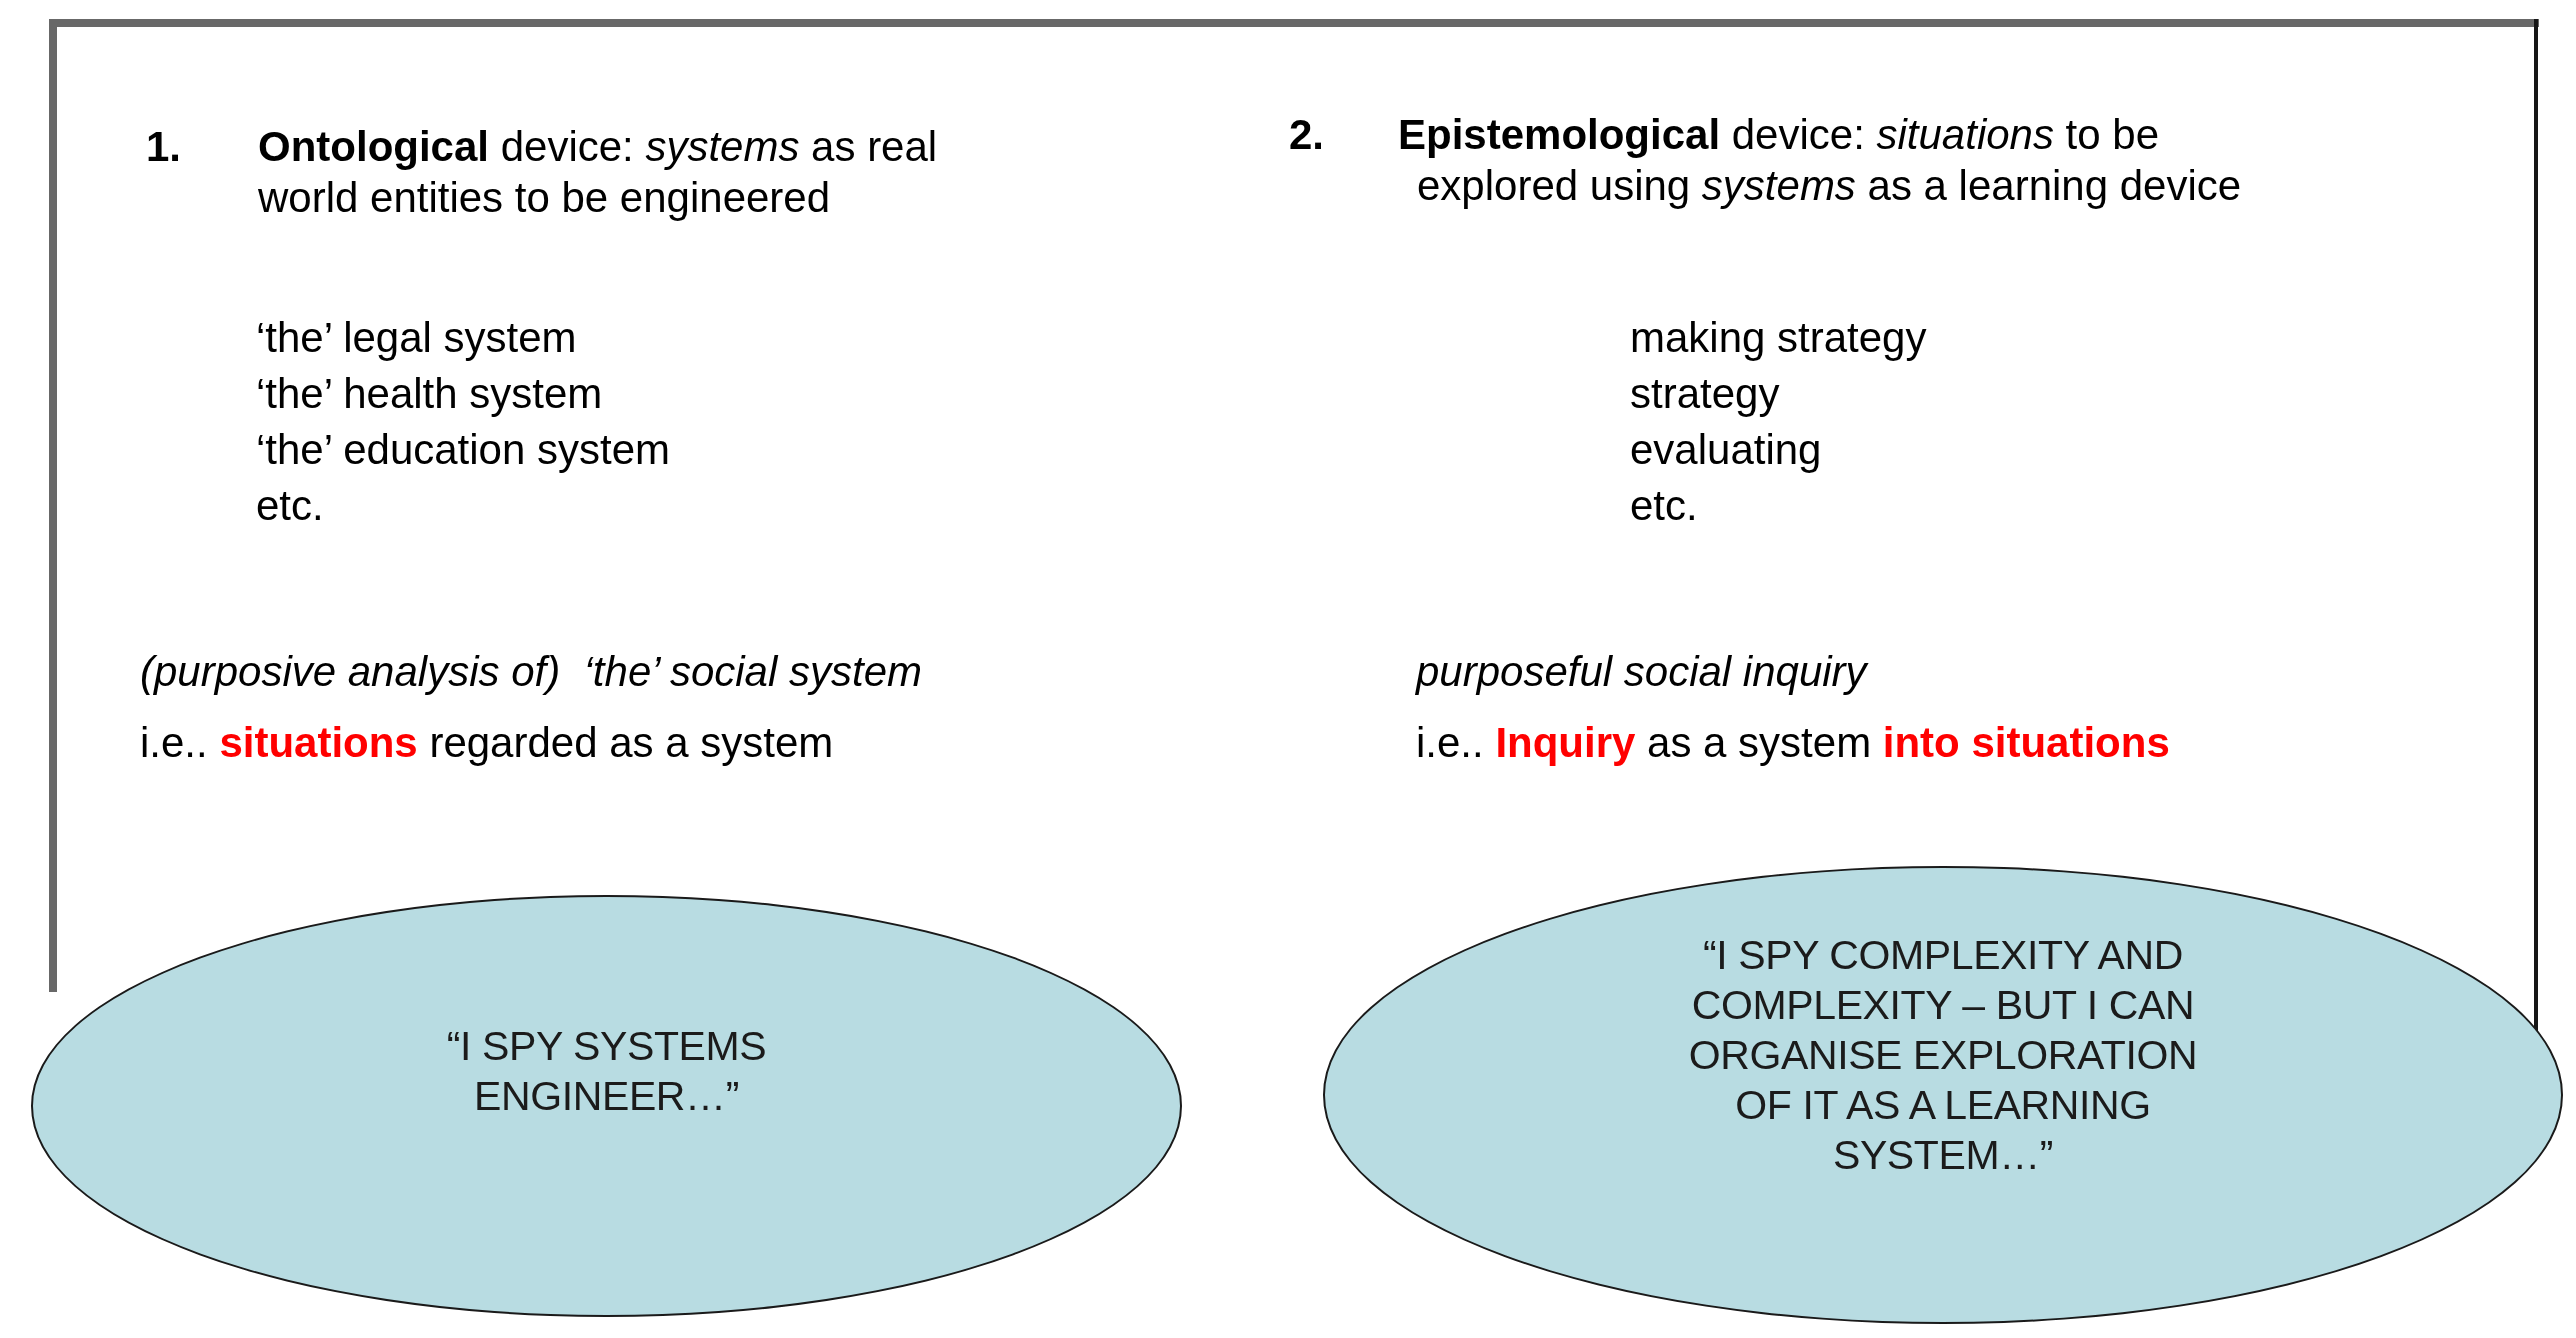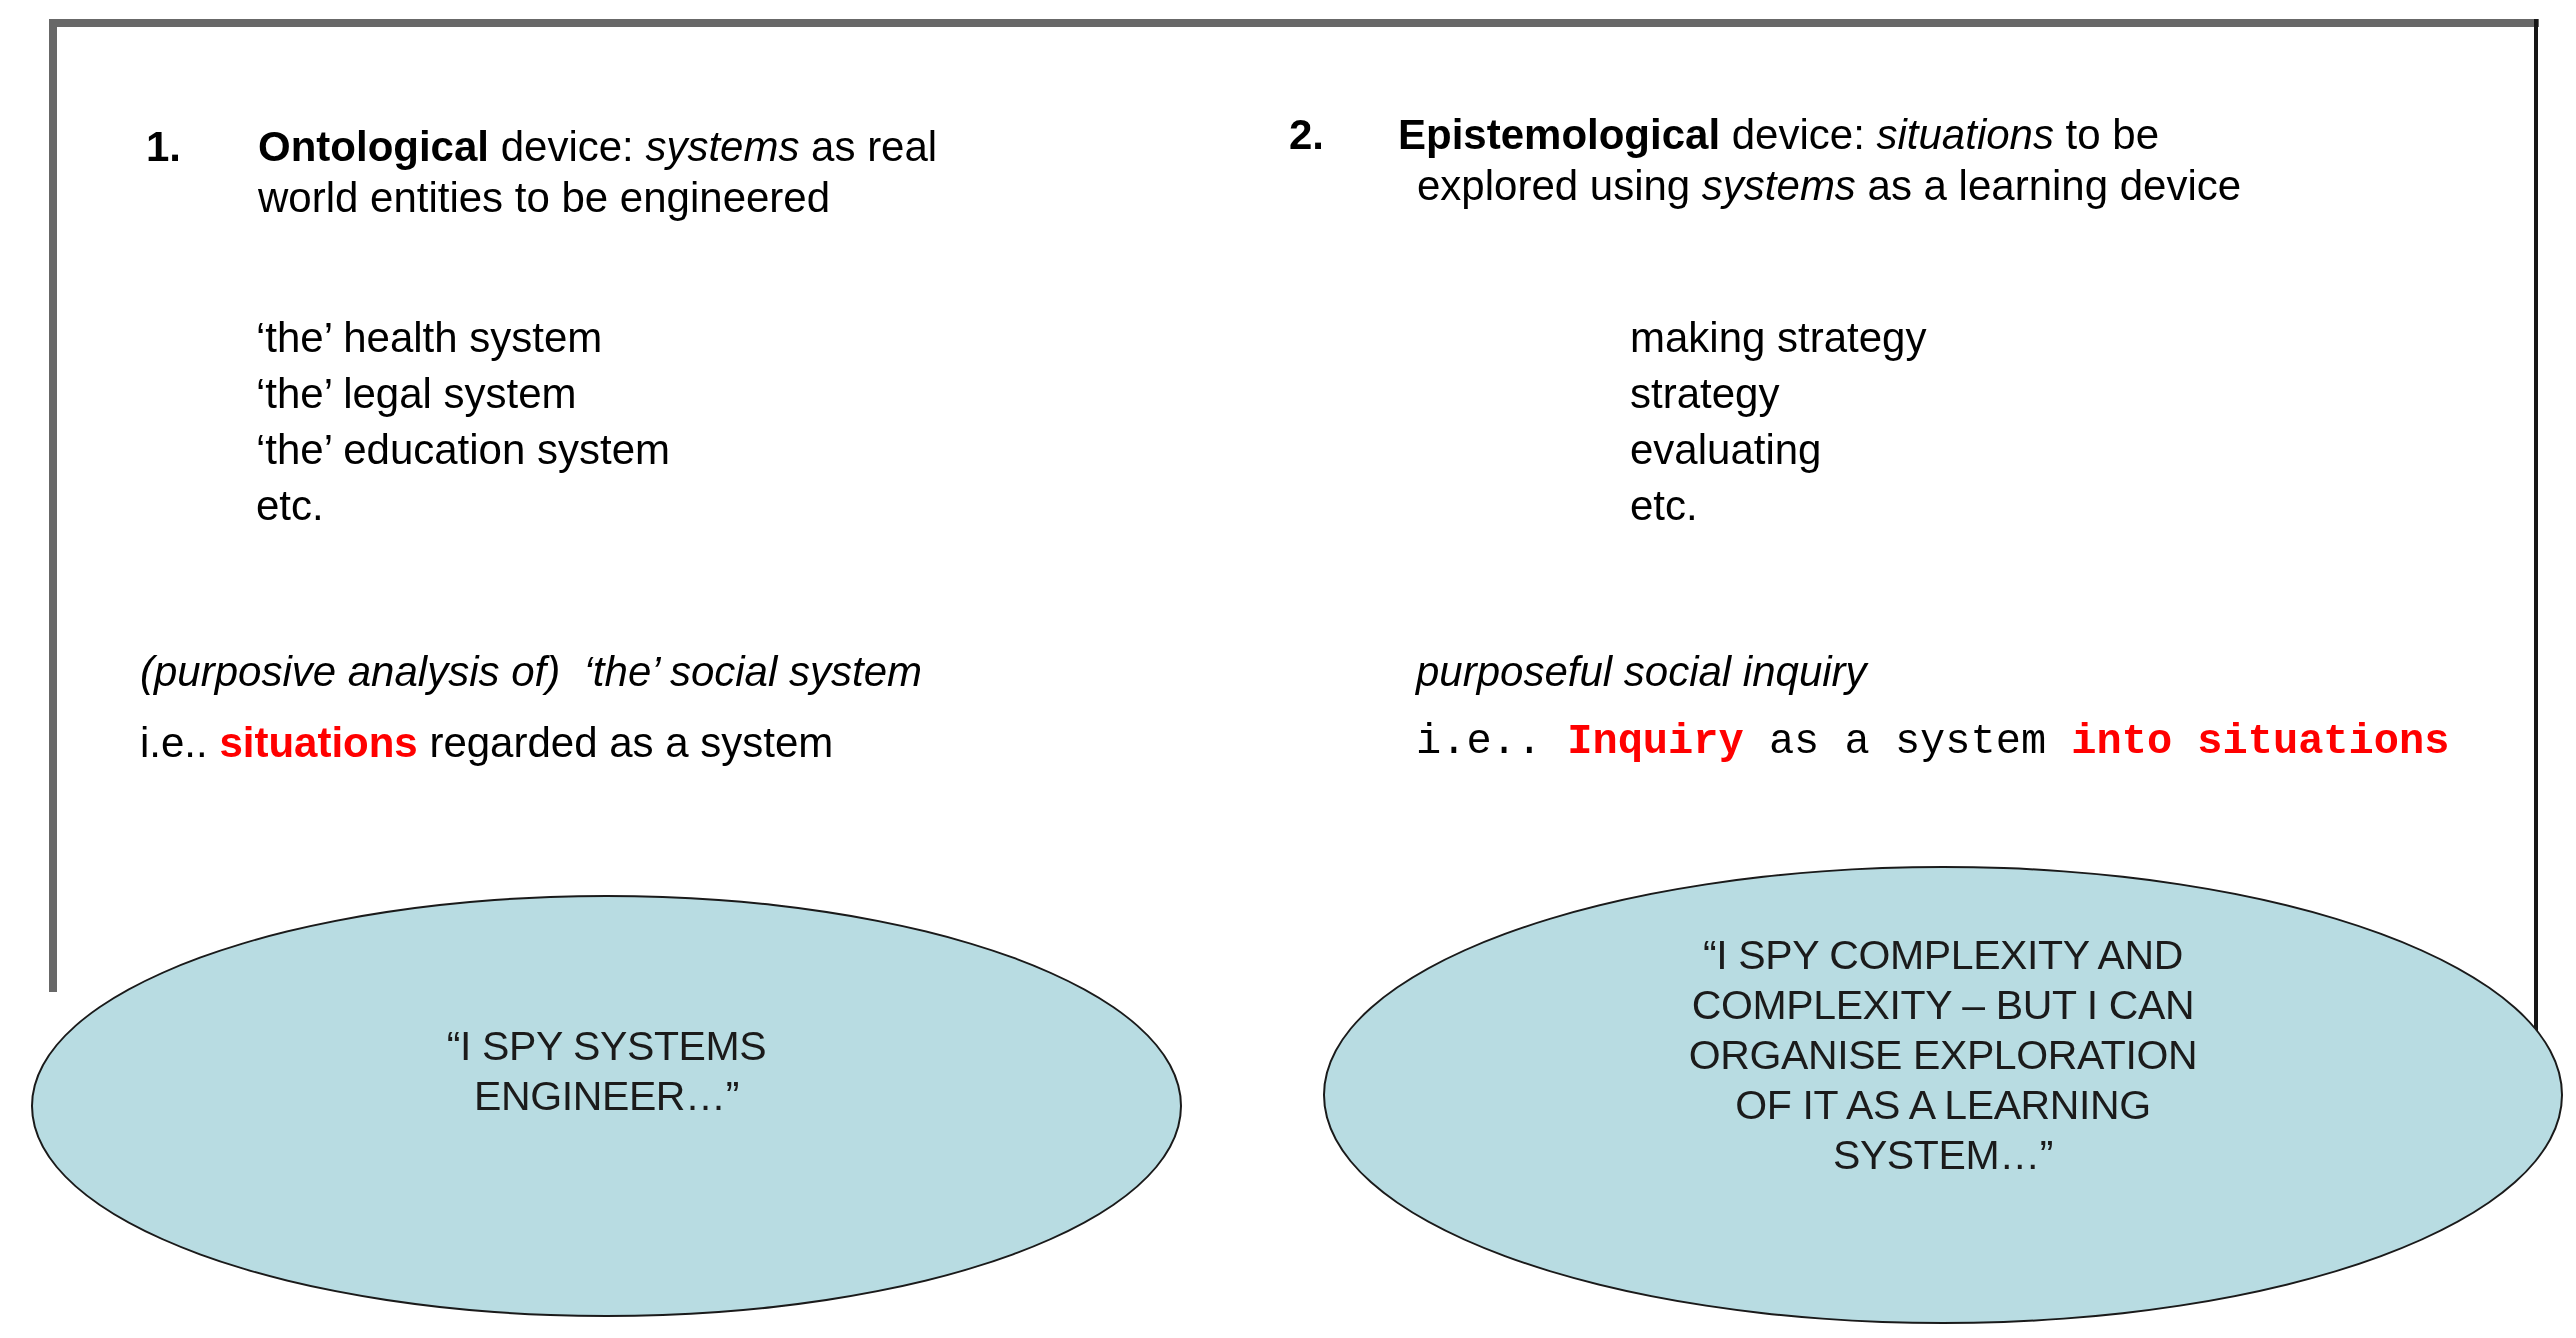--- a/index.html
+++ b/index.html
@@ -33,21 +33,21 @@
   .list div { white-space:pre; }
   .left-list  { left:256px;  top:310px; }
   .right-list { left:1630px; top:310px; }
 
   
   .note { font-style:italic; font-size:42px; line-height:51px; white-space:pre; z-index:3; }
   .left-note  { left:140px;  top:646px; }
   .right-note { left:1416px; top:646px; }
   .conclusion { font-size:42px; line-height:51px; white-space:pre; z-index:3; }
   .left-conc  { left:140px;  top:717px; }
-  .right-conc { left:1416px; top:717px;font-family:Liberation Mono, monospace; }
+  .right-conc { left:1416px; top:717px; }
   .red { color:#ff0000; font-weight:bold; }
 
   
   .ellipse {
     border-radius:50%; background:#b8dce2; border:2.6px solid #1a1a1a;
     display:flex; align-items:center; justify-content:center; z-index:2;
   }
   .ellipse-left  { left:31px;   top:895px; width:1147px; height:418px; }
   .ellipse-right { left:1323px; top:866px; width:1236px; height:454px; }
   .bubble { text-align:center; font-size:41px; line-height:50px; color:#1b1b1b; letter-spacing:-0.4px; }
@@ -64,22 +64,22 @@
   <div class="abs frame-left"></div>
   <div class="abs frame-right"></div>
 
   <div class="abs head-num left-num">1.</div>
   <div class="abs head left-head">
     <div class="l1"><b>Ontological</b><span> device: </span><i>systems</i><span> as real</span></div>
     <div class="l2">world entities to be engineered</div>
   </div>
 
   <div class="abs list left-list">
+    <div>‘the’ legal system</div>
     <div>‘the’ health system</div>
-    <div>‘the’ legal system</div>
     <div>‘the’ education system</div>
     <div>etc.</div>
   </div>
 
   <div class="abs note left-note">(purposive analysis of)  ‘the’ social system</div>
 
   <div class="abs conclusion left-conc"><span>i.e.. </span><span class="red">situations</span><span> regarded as a system</span></div>
 
   <div class="abs head-num right-num">2.</div>
   <div class="abs head right-head">

